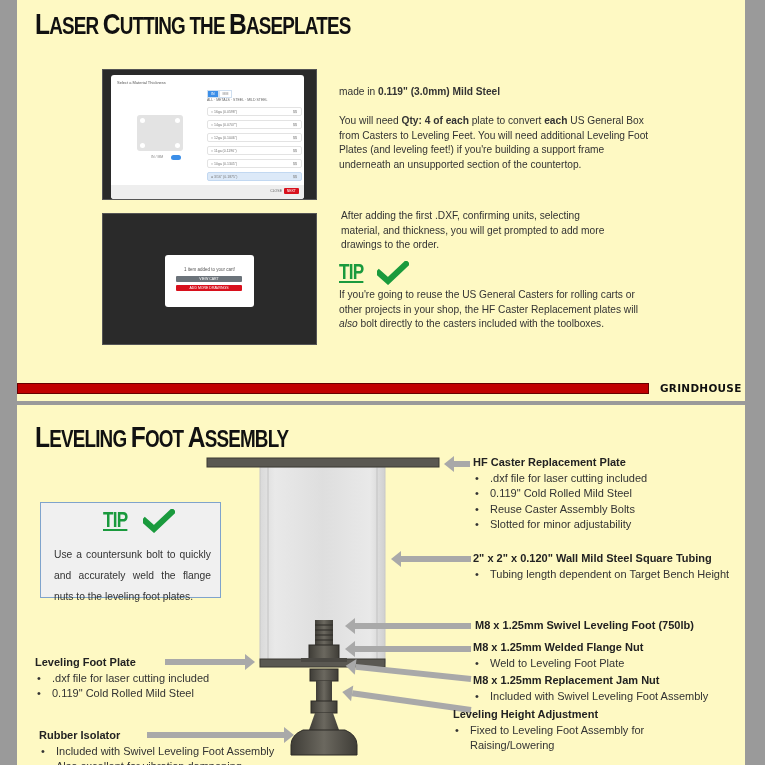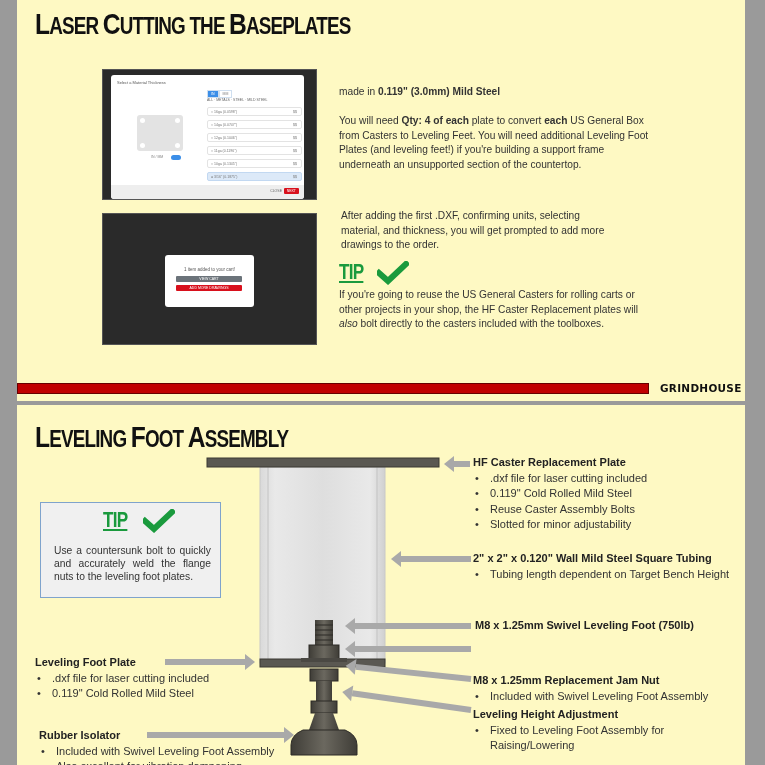--- a/index.html
+++ b/index.html
@@ -37,21 +37,21 @@
   #dlg2 { left: 62px; top: 41px; width: 89px; height: 52px; border-radius: 3px; }
   #dlg2 .msg { position: absolute; left: 0; width: 100%; top: 12px; text-align: center; font-size: 4.5px; color: #555; }
   #dlg2 .b1 { position: absolute; left: 11px; top: 21px; width: 66px; height: 6px; background: #6b737a; color: #fff; font-size: 3.5px; text-align: center; line-height: 6px; border-radius: 1px; }
   #dlg2 .b2 { position: absolute; left: 11px; top: 30px; width: 66px; height: 6px; background: #d8101c; color: #fff; font-size: 3.5px; text-align: center; line-height: 6px; border-radius: 1px; }
   .tip-word { font-family: "Liberation Sans", sans-serif; font-weight: bold; color: #1a9a3d; text-decoration: underline; font-size: 22px; letter-spacing: -1px; transform: scaleX(0.78); transform-origin: left top; display: inline-block; }
   .check { display: inline-block; }
   #redbar { position: absolute; left: 0; top: 383px; width: 632px; height: 11px; background: #c00000; border: 1px solid #600; }
   #brand { position: absolute; left: 643px; top: 382px; font-family: "DejaVu Sans", sans-serif; font-weight: bold; font-size: 11px; letter-spacing: 0.3px; color: #111; transform: scaleX(0.95); transform-origin: left top; }
   #tipbox { position: absolute; left: 23px; top: 97px; width: 181px; height: 96px; background: #f0f0f0; border: 1.5px solid #7fa3cc; }
   #tipbox .tipline { position: absolute; left: 62px; top: 4px; }
-  #tipbox .tiptext { position: absolute; left: 13px; top: 41px; width: 157px; font-size: 10.3px; line-height: 13px; color: #333; text-align: justify; }
+  #tipbox .tiptext { position: absolute; left: 13px; top: 41px; width: 157px; font-size: 10.3px; line-height: 21px; color: #333; text-align: justify; }
   .callout { position: absolute; font-size: 11px; line-height: 15.5px; color: #333; }
   .callout .h { font-weight: bold; color: #222; }
   .callout ul { list-style: none; }
   .callout li { position: relative; padding-left: 17px; }
   .callout li::before { content: "•"; position: absolute; left: 2px; top: 0; }
   .arrow { position: absolute; height: 6px; background: #a9a9a9; }
   .arrow.l::before { content: ""; position: absolute; left: -10px; top: -5px; border-right: 10px solid #a9a9a9; border-top: 8px solid transparent; border-bottom: 8px solid transparent; }
   .arrow.r::after { content: ""; position: absolute; right: -10px; top: -5px; border-left: 10px solid #a9a9a9; border-top: 8px solid transparent; border-bottom: 8px solid transparent; }
 </style>
 </head>
@@ -190,31 +190,37 @@
       <li>Tubing length dependent on Target Bench Height</li>
     </ul>
   </div>
 
   <div class="arrow l" style="left:338px;top:218px;width:116px;"></div>
   <div class="callout" style="left:458px;top:213px;width:270px;">
     <div class="h">M8 x 1.25mm Swivel Leveling Foot (750lb)</div>
   </div>
 
   <div class="arrow l" style="left:338px;top:241px;width:116px;"></div>
+  <div class="callout" style="left:456px;top:235px;width:272px;">
+    <div class="h">M8 x 1.25mm Welded Flange Nut</div>
+    <ul>
+      <li>Weld to Leveling Foot Plate</li>
+    </ul>
+  </div>
 
   <div class="arrow l" style="left:338px;top:271px;width:116px;transform:rotate(6deg);transform-origin:right center;"></div>
   <div class="callout" style="left:456px;top:268px;width:272px;">
     <div class="h">M8 x 1.25mm Replacement Jam Nut</div>
     <ul>
       <li>Included with Swivel Leveling Foot Assembly</li>
     </ul>
   </div>
 
   <div class="arrow l" style="left:334px;top:302px;width:120px;transform:rotate(8deg);transform-origin:right center;"></div>
-  <div class="callout" style="left:456px;top:302px;width:272px;">
+  <div class="callout" style="left:436px;top:302px;width:272px;">
     <div class="h">Leveling Height Adjustment</div>
     <ul>
       <li>Fixed to Leveling Foot Assembly for Raising/Lowering</li>
     </ul>
   </div>
 
   <div class="callout" style="left:18px;top:250px;width:230px;">
     <div class="h">Leveling Foot Plate</div>
     <ul>
       <li>.dxf file for laser cutting included</li>

